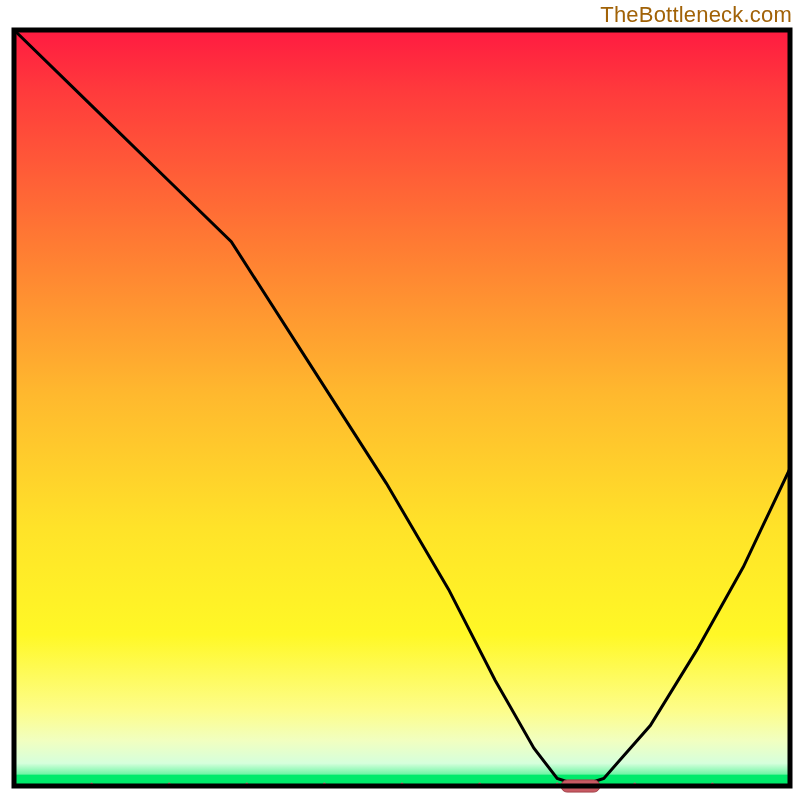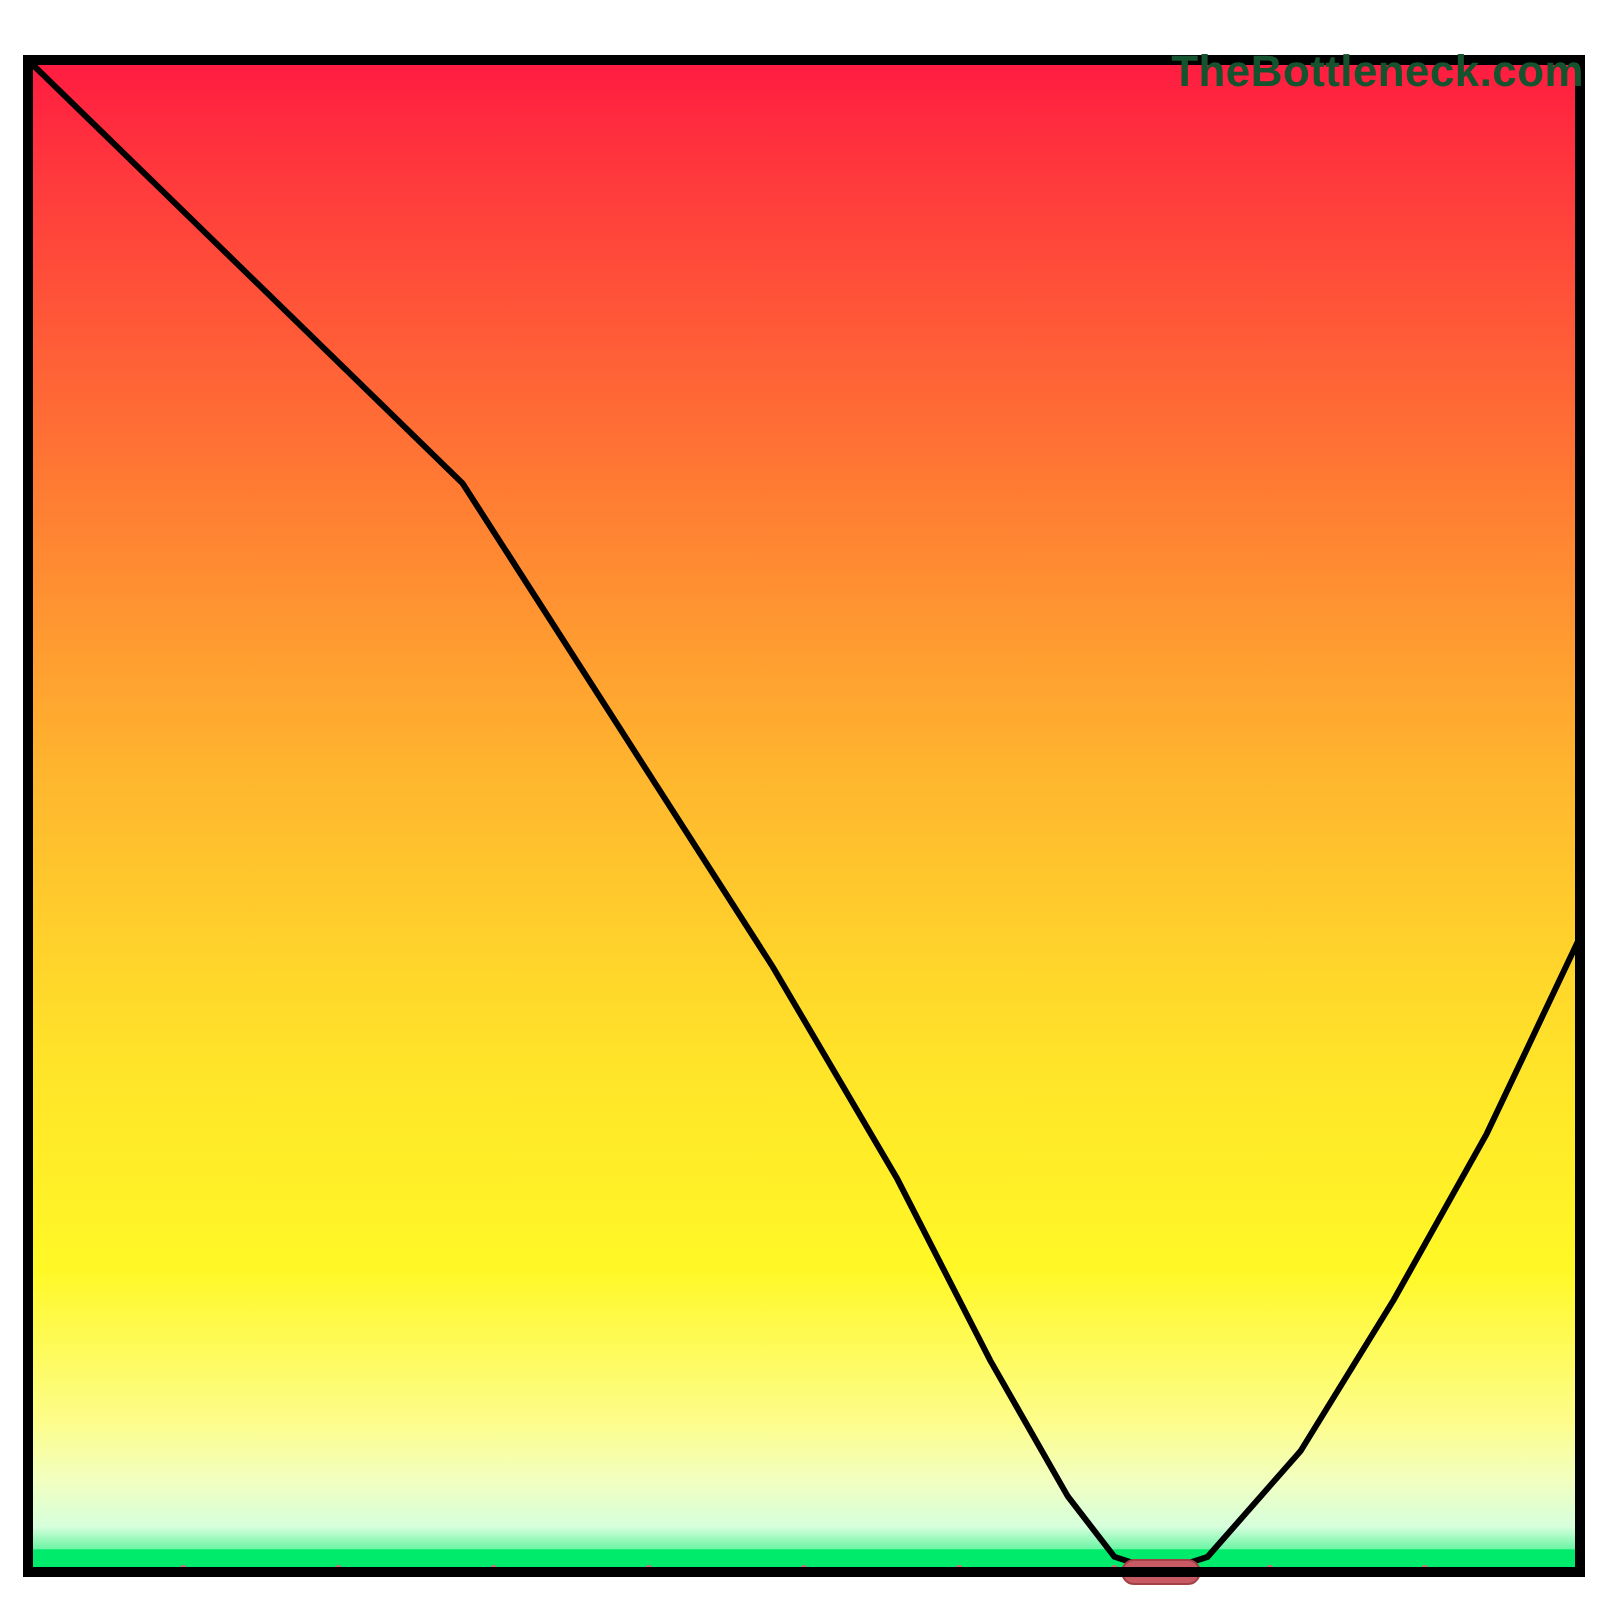--- a/index.html
+++ b/index.html
@@ -13,24 +13,23 @@
   .stage {
     position: relative;
     width: 800px;
     height: 800px;
   }
   .watermark {
     position: absolute;
     top: 2px;
     right: 8px;
     font-size: 22px;
-    font-weight: 700;
-    color: #14532d;
+    font-weight: 400;
+    color: #a16207;
     letter-spacing: 0.2px;
-    margin-top: 21px;
   }
   svg { display: block; }
 </style>
 </head>
 <body>
 <div class="stage">
 
 <svg id="chart-svg" width="800" height="800" viewBox="0 0 800 800">
   <defs>
     <linearGradient id="bg-grad" x1="0" y1="0" x2="0" y2="1">

